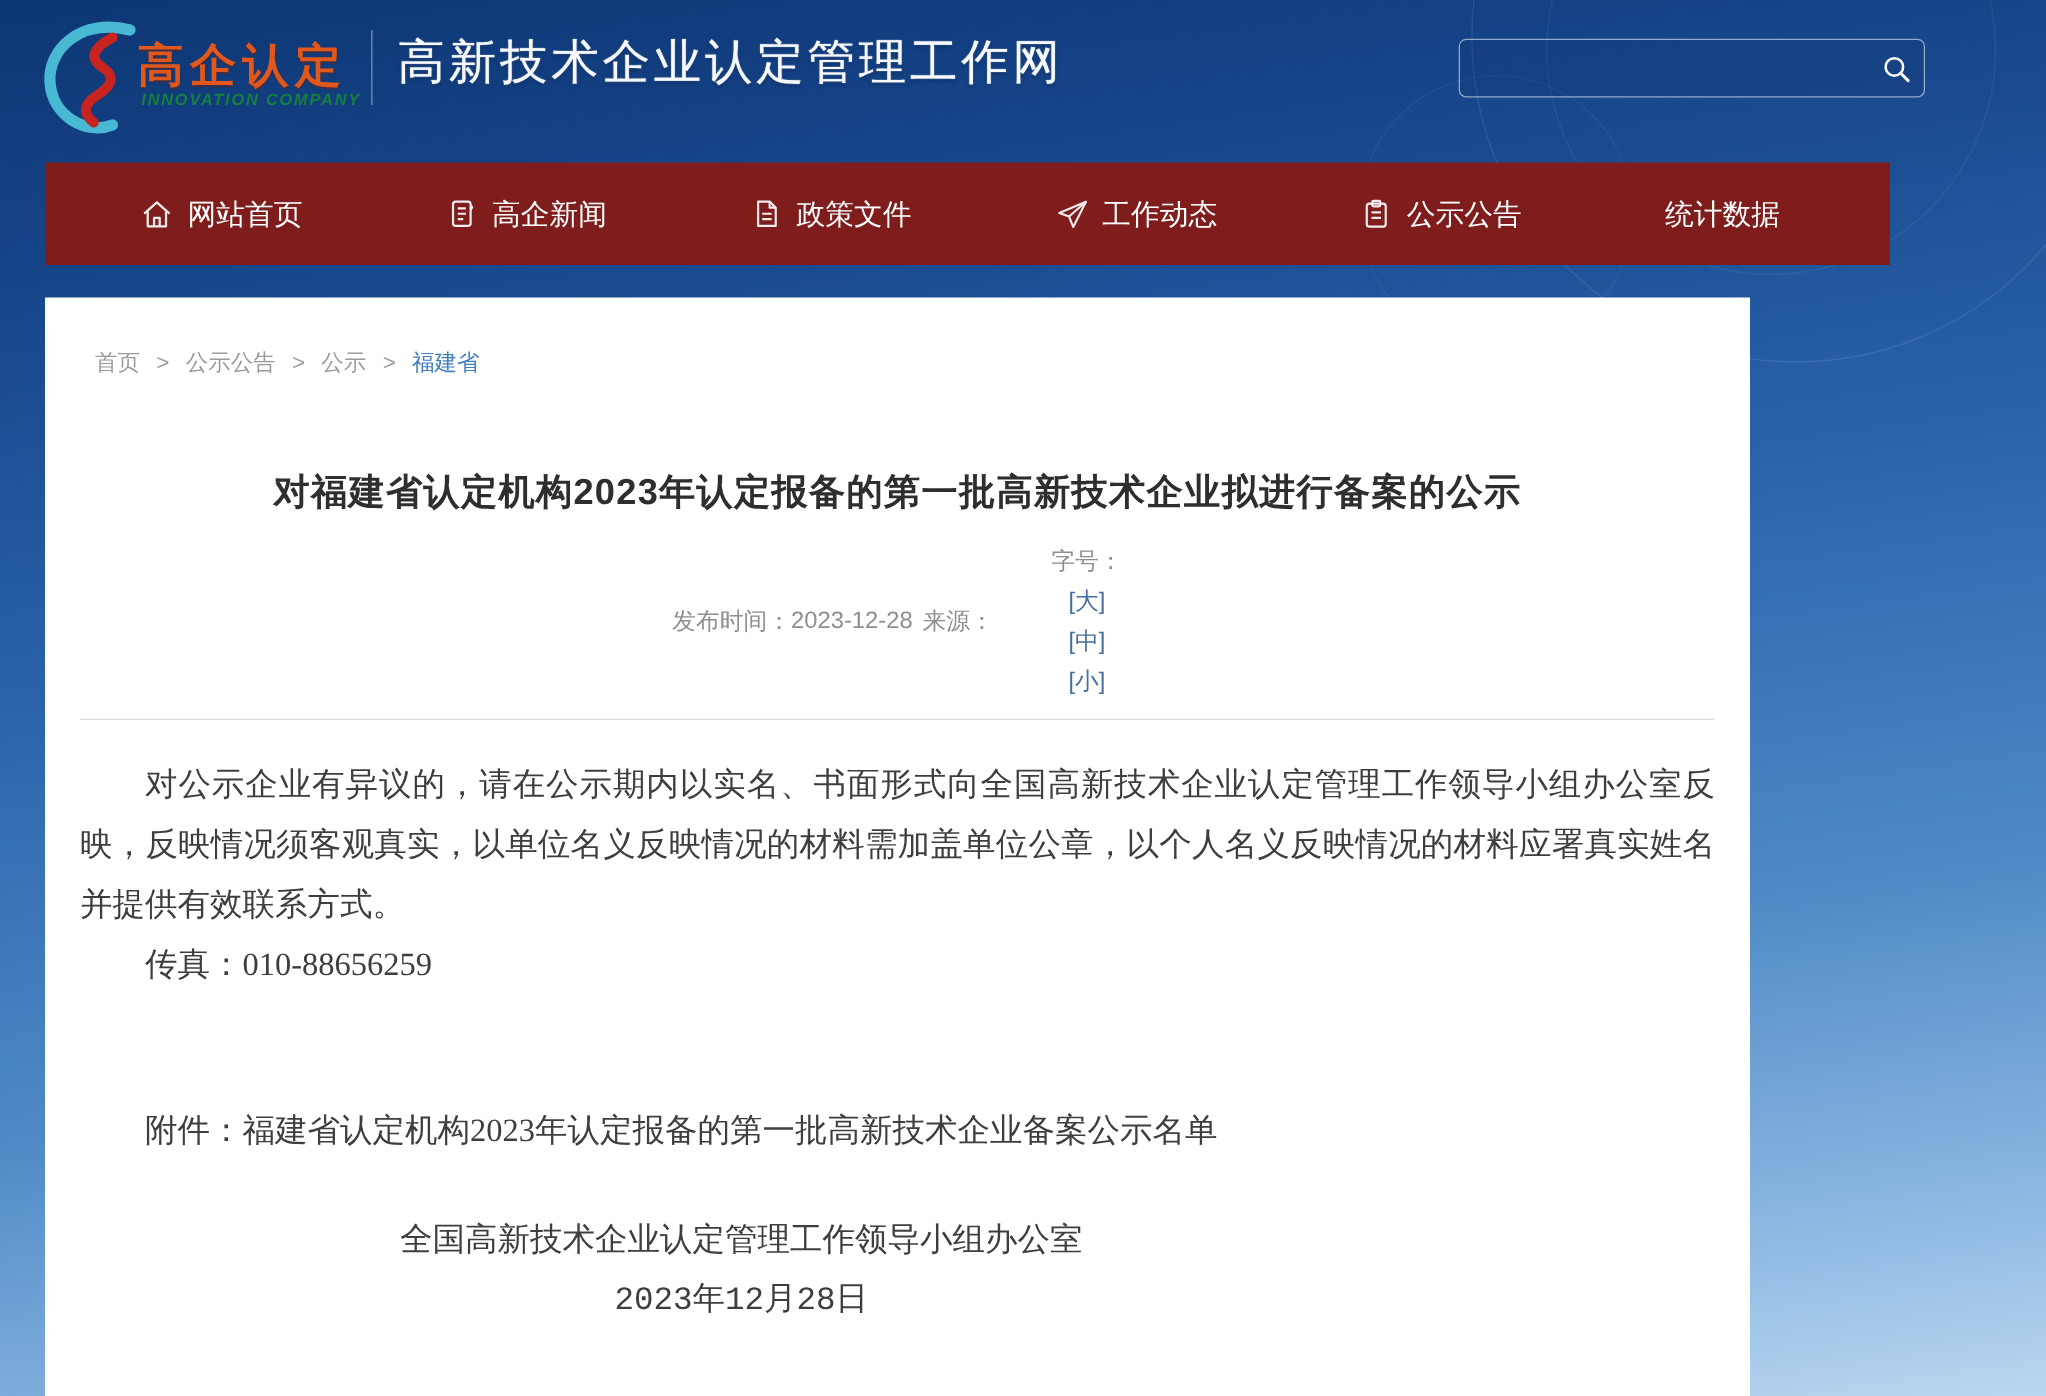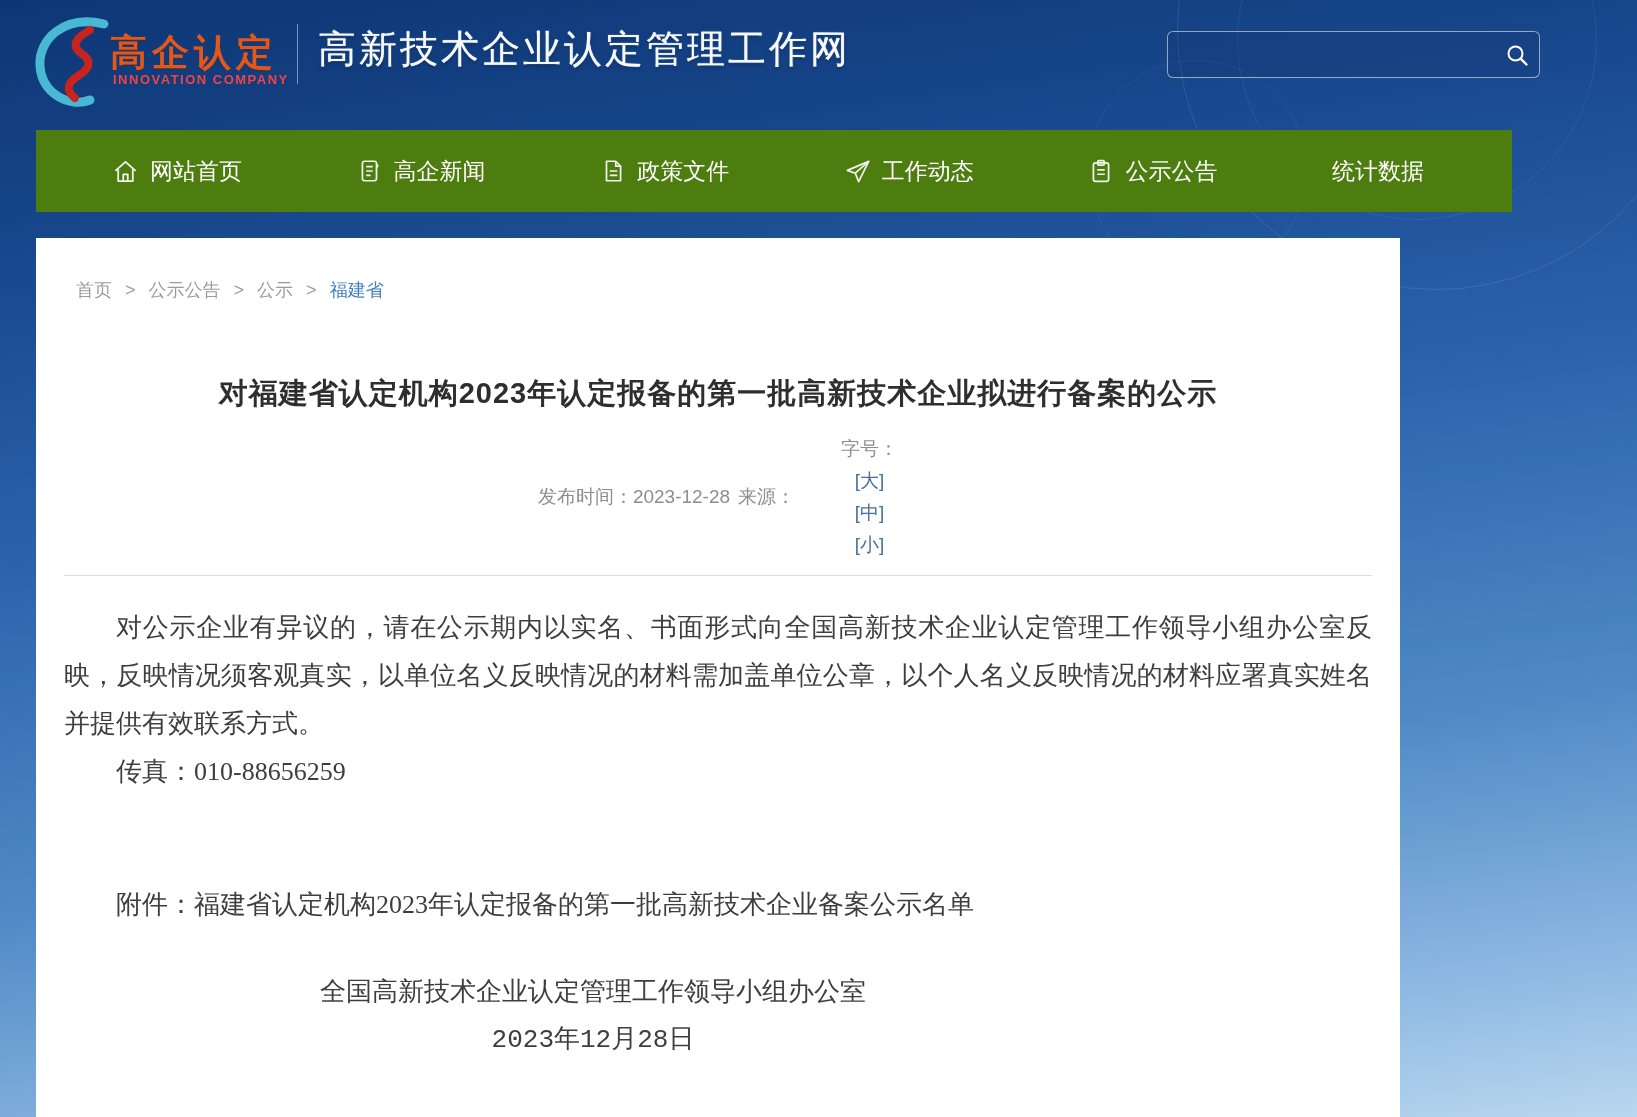--- a/index.html
+++ b/index.html
@@ -21,22 +21,23 @@
   .logo-block { position:absolute; left:34px; top:10px; width:260px; height:110px; cursor:pointer; }
   .logo-swirl { position:absolute; left:0; top:2px; }
   .brand-cn {
     position:absolute; left:76px; top:18px;
     font-size:37px; font-weight:bold; letter-spacing:5px;
     color:#e0581c; text-shadow:0 1px 1px rgba(120,30,0,0.45);
     white-space:nowrap;
   }
   .brand-en {
     position:absolute; left:79px; top:62px;
-    font-size:13px; font-weight:bold; letter-spacing:1.5px; color:#ef4444;
+    font-size:13px; font-weight:bold; letter-spacing:1.5px; color:#15803d;
     white-space:nowrap;
+    font-style:italic;
   }
   .logo-divider { position:absolute; left:297px; top:24px; width:1px; height:60px; background:rgba(255,255,255,0.45); }
   .site-title {
     position:absolute; left:318px; top:24px;
     font-size:38px; font-weight:normal; letter-spacing:3px;
     color:#f6fafe; text-shadow:0 2px 3px rgba(10,35,80,0.55), 0 0 1px #fff;
     white-space:nowrap;
   }
   .search-box {
     position:absolute; left:1167px; top:31px; width:373px; height:47px;
@@ -45,21 +46,21 @@
   }
   .search-input {
     flex:1; height:100%; background:transparent; border:none; outline:none;
     padding:0 14px; font-size:18px; color:#fff;
   }
   .search-btn { width:44px; height:100%; display:flex; align-items:center; justify-content:center; cursor:pointer; background:transparent; border:none; }
 
   
   .nav {
     position:absolute; left:36px; top:130px; width:1476px; height:82px;
-    background:#4d7c0f; display:flex; align-items:center;
+    background:#7f1d1d; display:flex; align-items:center;
     justify-content:space-between; padding:0 88px 0 76px;
   }
   .nav-item { display:flex; align-items:center; gap:11px; color:#fff; font-size:23px; cursor:pointer; white-space:nowrap; }
   .nav-item svg { opacity:0.92; }
 
   
   .panel {
     position:absolute; left:36px; top:238px; width:1364px; height:884px;
     background:#ffffff; padding:0 28px;
   }

